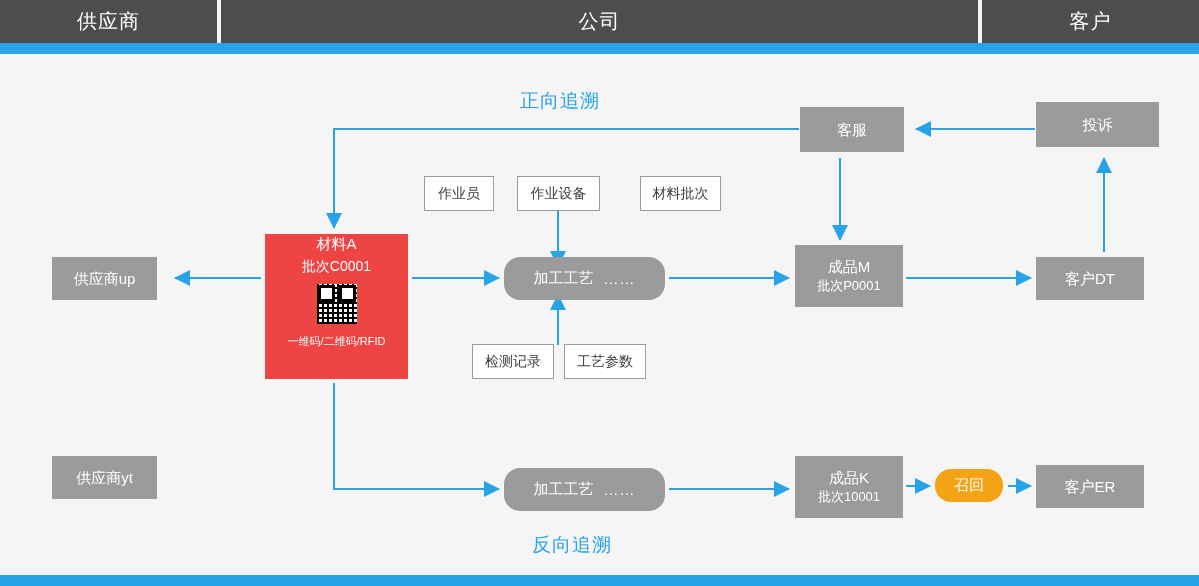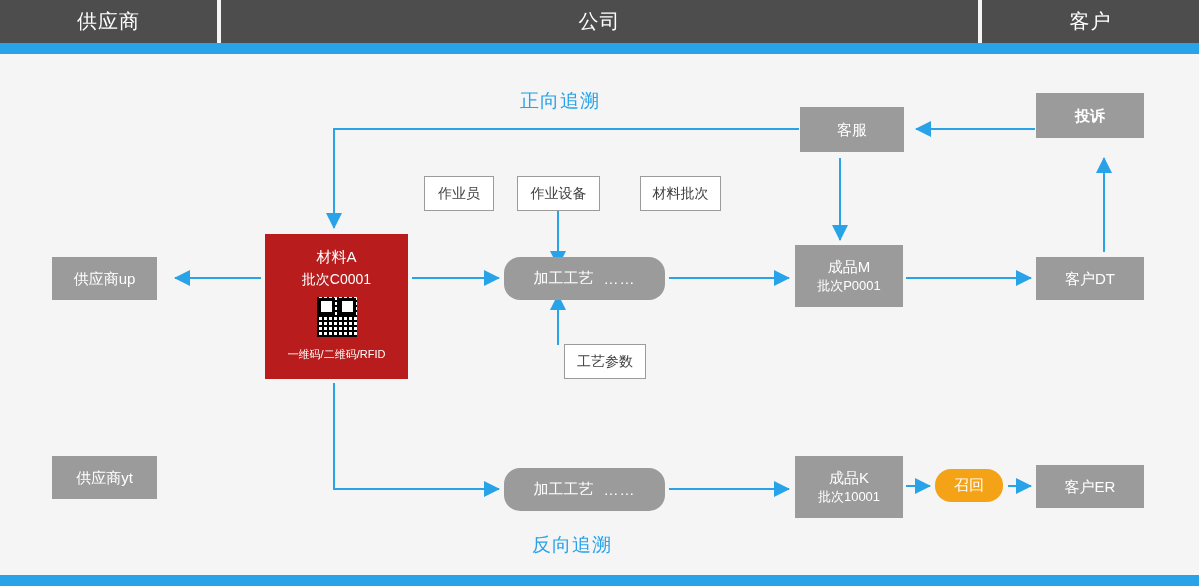--- a/index.html
+++ b/index.html
@@ -101,27 +101,26 @@
   }
   .proc .dots { font-size: 15px; letter-spacing: 1px; margin-left: 10px; }
 
   
   .matbox {
     position: absolute;
     left: 265px;
     top: 234px;
     width: 143px;
     height: 145px;
-    background: #b91c1c;
+    background: #ef4444;
     color: #ffffff;
     box-sizing: border-box;
     display: flex;
     flex-direction: column;
     align-items: center;
-    padding-top: 13px;
   }
   .matbox .t1 { font-size: 15px; line-height: 20px; }
   .matbox .t2 { font-size: 14px; line-height: 20px; margin-top: 2px; }
   .matbox .qr {
     width: 40px;
     height: 40px;
     margin-top: 8px;
     background-color: #ffffff;
     background-image:
       linear-gradient(90deg, #000 2px, transparent 2px),
@@ -235,20 +234,21 @@
     <div class="t1">材料A</div>
     <div class="t2">批次C0001</div>
     <div class="qr"></div>
     <div class="t3">一维码/二维码/RFID</div>
   </div>
 
   <div class="wbox" style="left:424px; top:176px; width:70px; height:35px;">作业员</div>
   <div class="wbox" style="left:517px; top:176px; width:83px; height:35px;">作业设备</div>
   <div class="wbox" style="left:609px; top:176px; width:81px; height:35px;margin-left:31px;">材料批次</div>
 
+  <div class="wbox" style="left:472px; top:344px; width:82px; height:35px;">检测记录</div>
   <div class="wbox" style="left:564px; top:344px; width:82px; height:35px;">工艺参数</div>
 
   <div class="proc" style="left:504px; top:257px; width:161px; height:43px;">
     <span>加工工艺</span>
     <span class="dots">……</span>
   </div>
 
   <div class="proc" style="left:504px; top:468px; width:161px; height:43px;">
     <span>加工工艺</span>
     <span class="dots">……</span>
@@ -259,21 +259,21 @@
     <div class="sub">批次P0001</div>
   </div>
 
   <div class="box" style="left:795px; top:456px; width:108px; height:62px;">
     <div>成品K</div>
     <div class="sub">批次10001</div>
   </div>
 
   <div class="box" style="left:800px; top:107px; width:104px; height:45px;">客服</div>
 
-  <div class="box" style="left:1036px; top:93px; width:108px; height:45px;font-weight:bold;">投诉</div>
+  <div class="box" style="left:1036px; top:102px; width:123px; height:45px;">投诉</div>
 
   <div class="box" style="left:1036px; top:257px; width:108px; height:43px;">客户DT</div>
 
   <div class="box" style="left:1036px; top:465px; width:108px; height:43px;">客户ER</div>
 
   <div class="pill" style="left:935px; top:469px; width:68px; height:33px;">召回</div>
 
 </div>
 
 </body></html>

